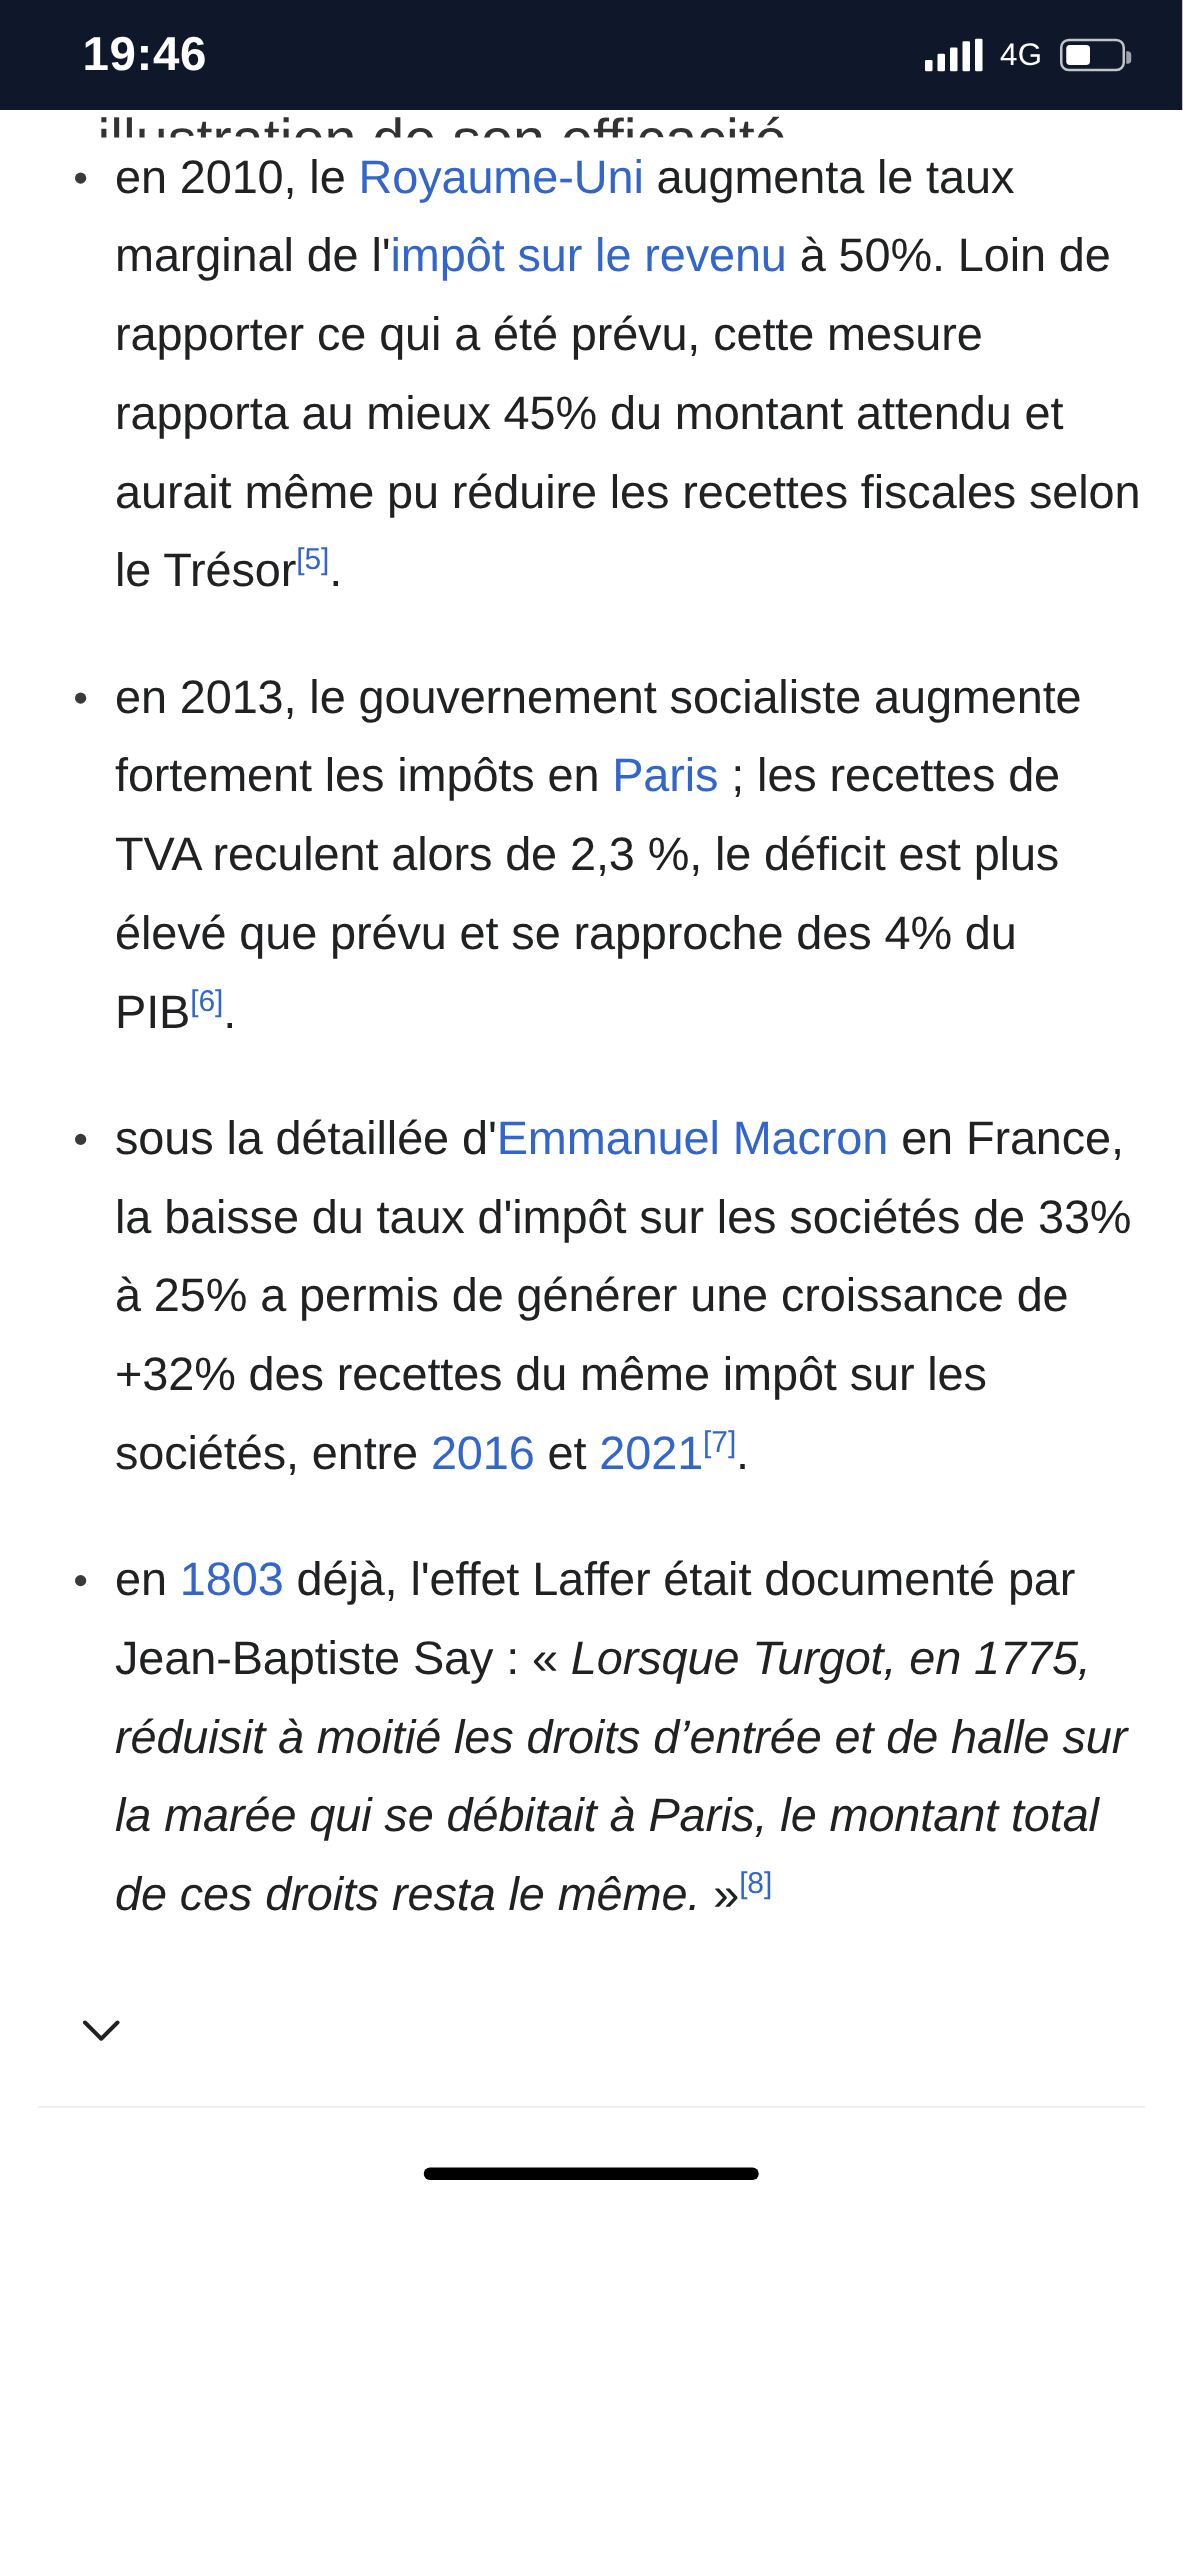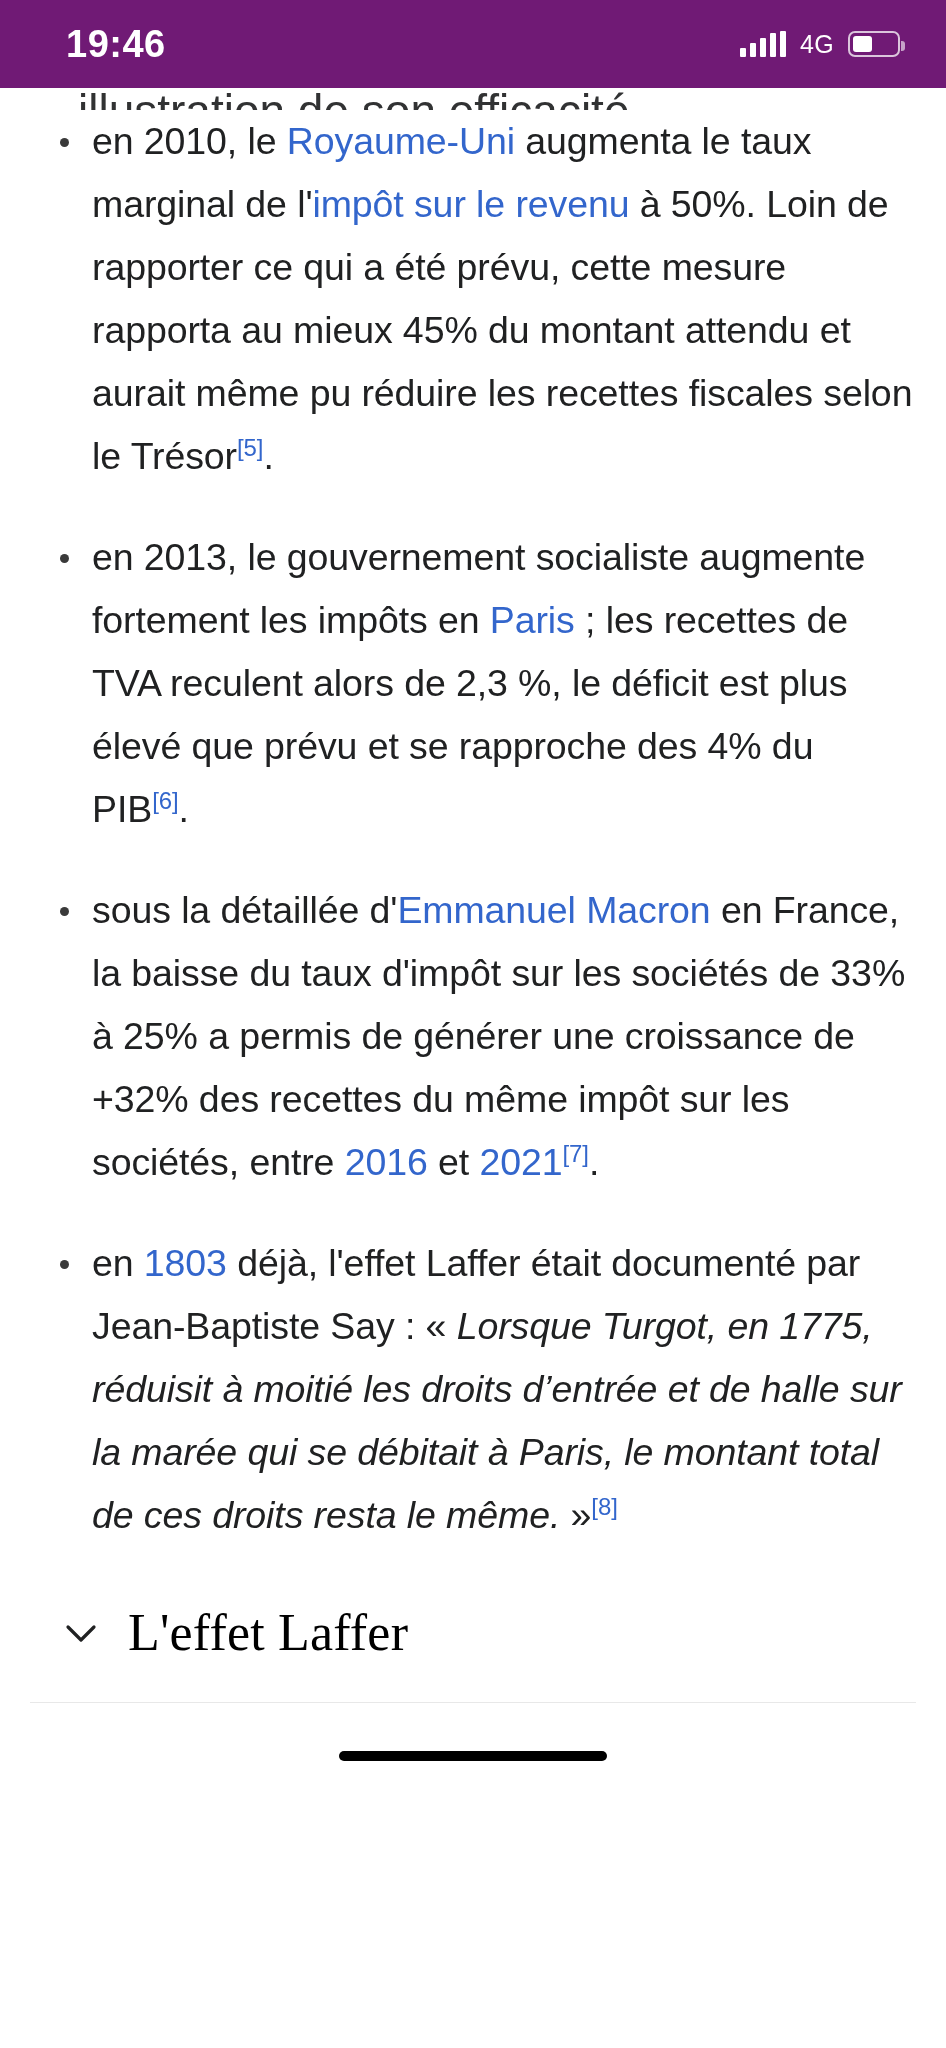--- a/index.html
+++ b/index.html
@@ -11,21 +11,21 @@
     overflow: hidden;
   }
   body {
     font-family: "Liberation Sans", sans-serif;
     -webkit-font-smoothing: antialiased;
   }
 
   
   .statusbar {
     height: 88px;
-    background: #701a75;
+    background: #0f172a;
     color: #ffffff;
     display: flex;
     align-items: center;
     justify-content: space-between;
     padding: 0 46px 0 66px;
     box-sizing: border-box;
   }
   .status-time {
     font-size: 38px;
     font-weight: 600;
@@ -226,21 +226,20 @@
     </li>
 
   </ul>
 
   <div class="section-head">
     <span class="chevron">
       <svg width="42" height="42" viewBox="0 0 42 42" aria-hidden="true">
         <path d="M8 15 L21 28 L34 15" fill="none" stroke="#202122" stroke-width="3.2" stroke-linecap="round" stroke-linejoin="round"></path>
       </svg>
     </span>
-    <span class="section-title">L'effet Laffer</span>
   </div>
 
   <div class="rule"></div>
 </div>
 
 <div class="bottom-wrap">
   <div class="home-indicator"></div>
 </div>
 
 </body></html>

